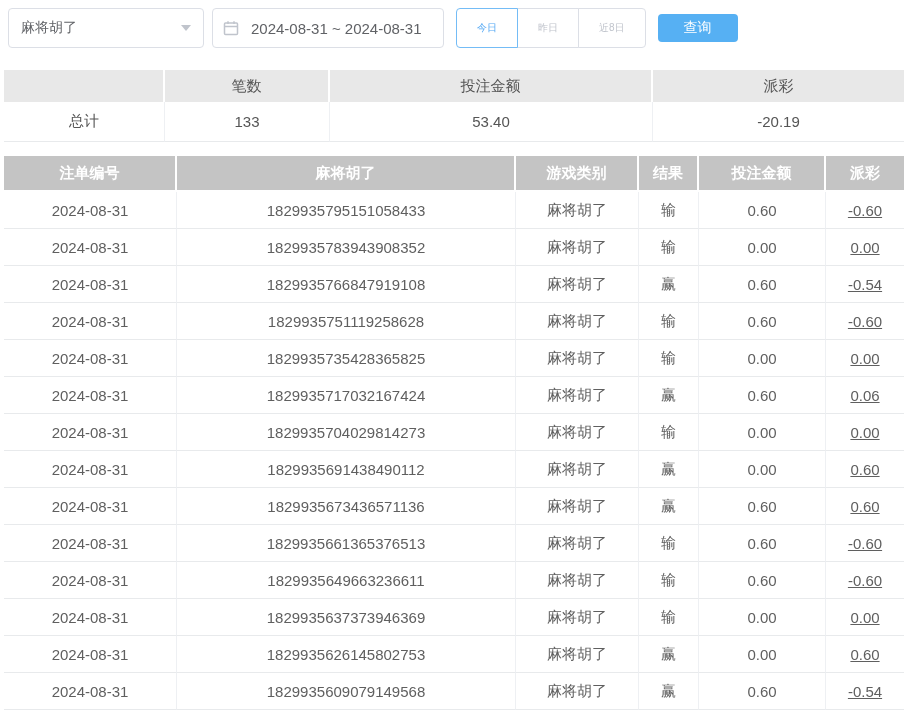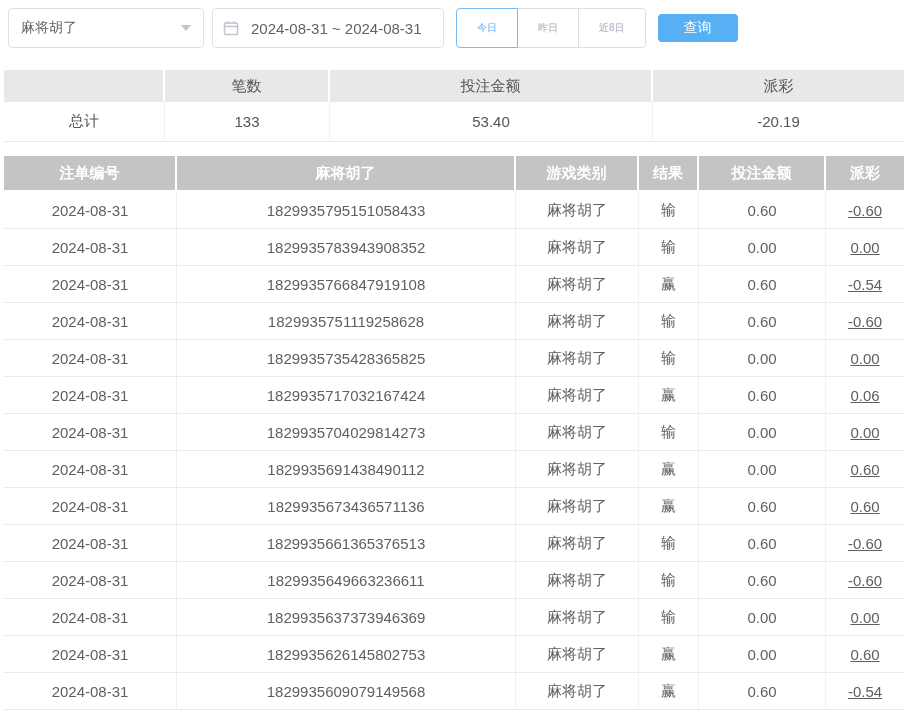--- a/index.html
+++ b/index.html
@@ -26,21 +26,21 @@
   .date-input {
     margin-left:8px; width:232px; height:40px; border:1px solid #dcdfe6;
     border-radius:4px; display:flex; align-items:center; gap:12px;
     padding:0 10px; font-size:15px; color:#606266; background:#fff; cursor:pointer;
   }
   .btn-group { display:flex; margin-left:12px; }
   .gbtn {
     height:40px; padding:0 20px; background:#fff; border:1px solid #dcdfe6;
     color:#c0c4cc; font-size:10px; cursor:pointer; font-family:inherit;
   }
-  .gbtn + .gbtn { margin-left:-1px;font-weight:bold; }
+  .gbtn + .gbtn { margin-left:-1px; }
   .gbtn:first-child { border-radius:4px 0 0 4px; }
   .gbtn:last-child { border-radius:0 4px 4px 0; }
   .gbtn.active { color:#53a8f4; border-color:#74bcf6; position:relative; z-index:1; }
   .query-btn {
     margin-left:12px; width:80px; height:28px; background:#56b0f3; color:#fff;
     border:none; border-radius:4px; font-size:14px; cursor:pointer; font-family:inherit;
   }
 
   
   table { border-collapse:separate; border-spacing:0; table-layout:fixed; }

